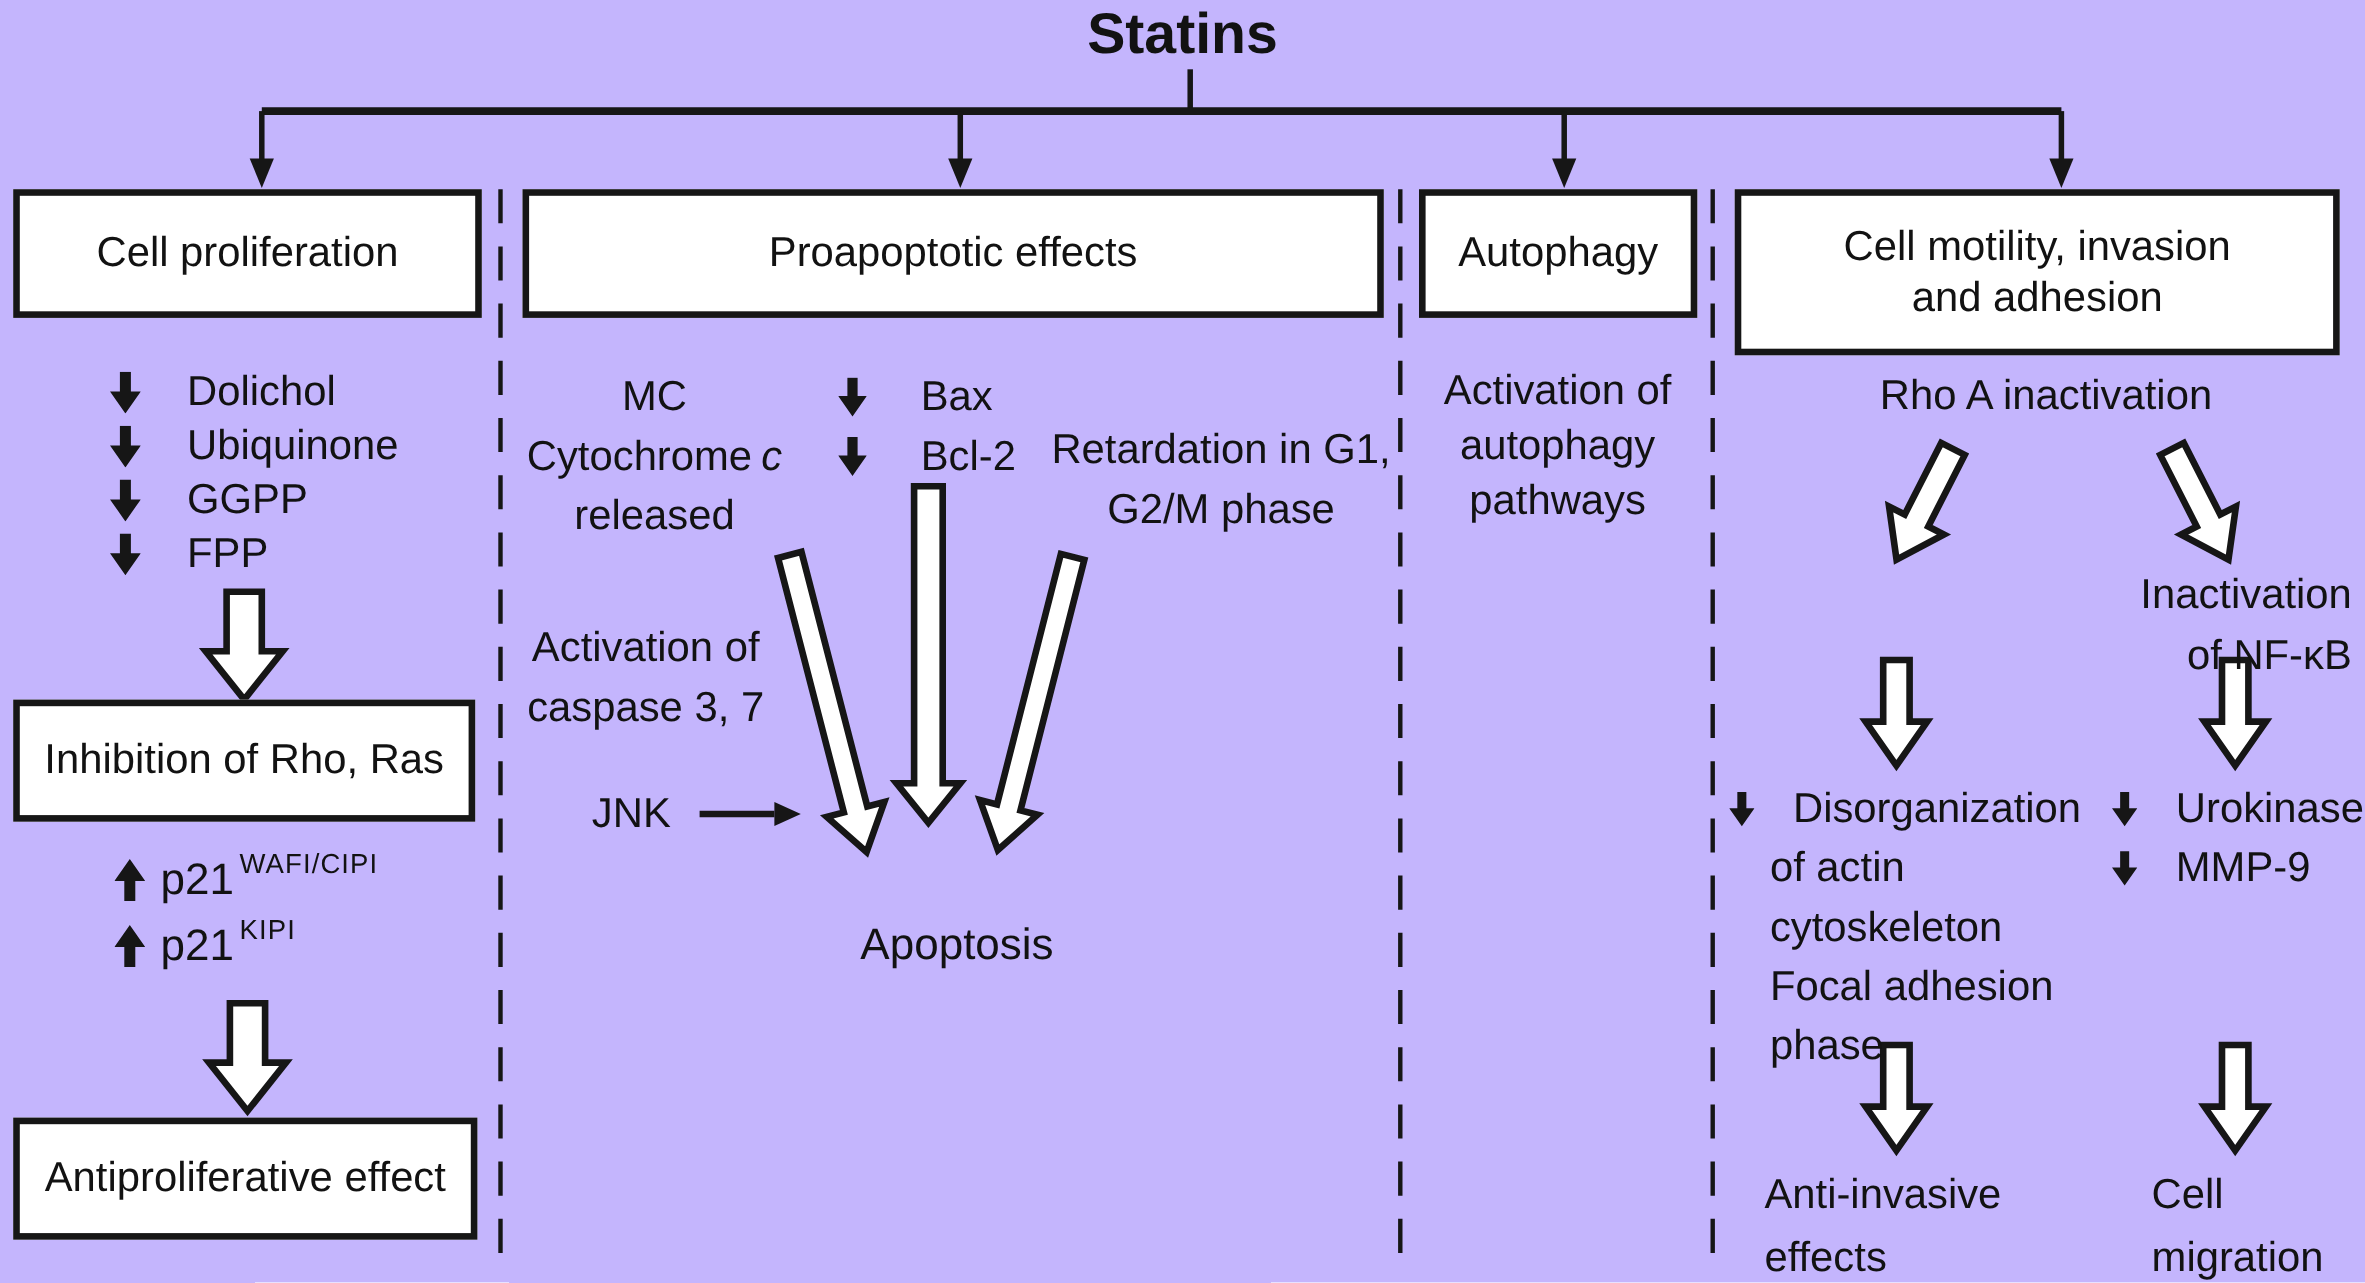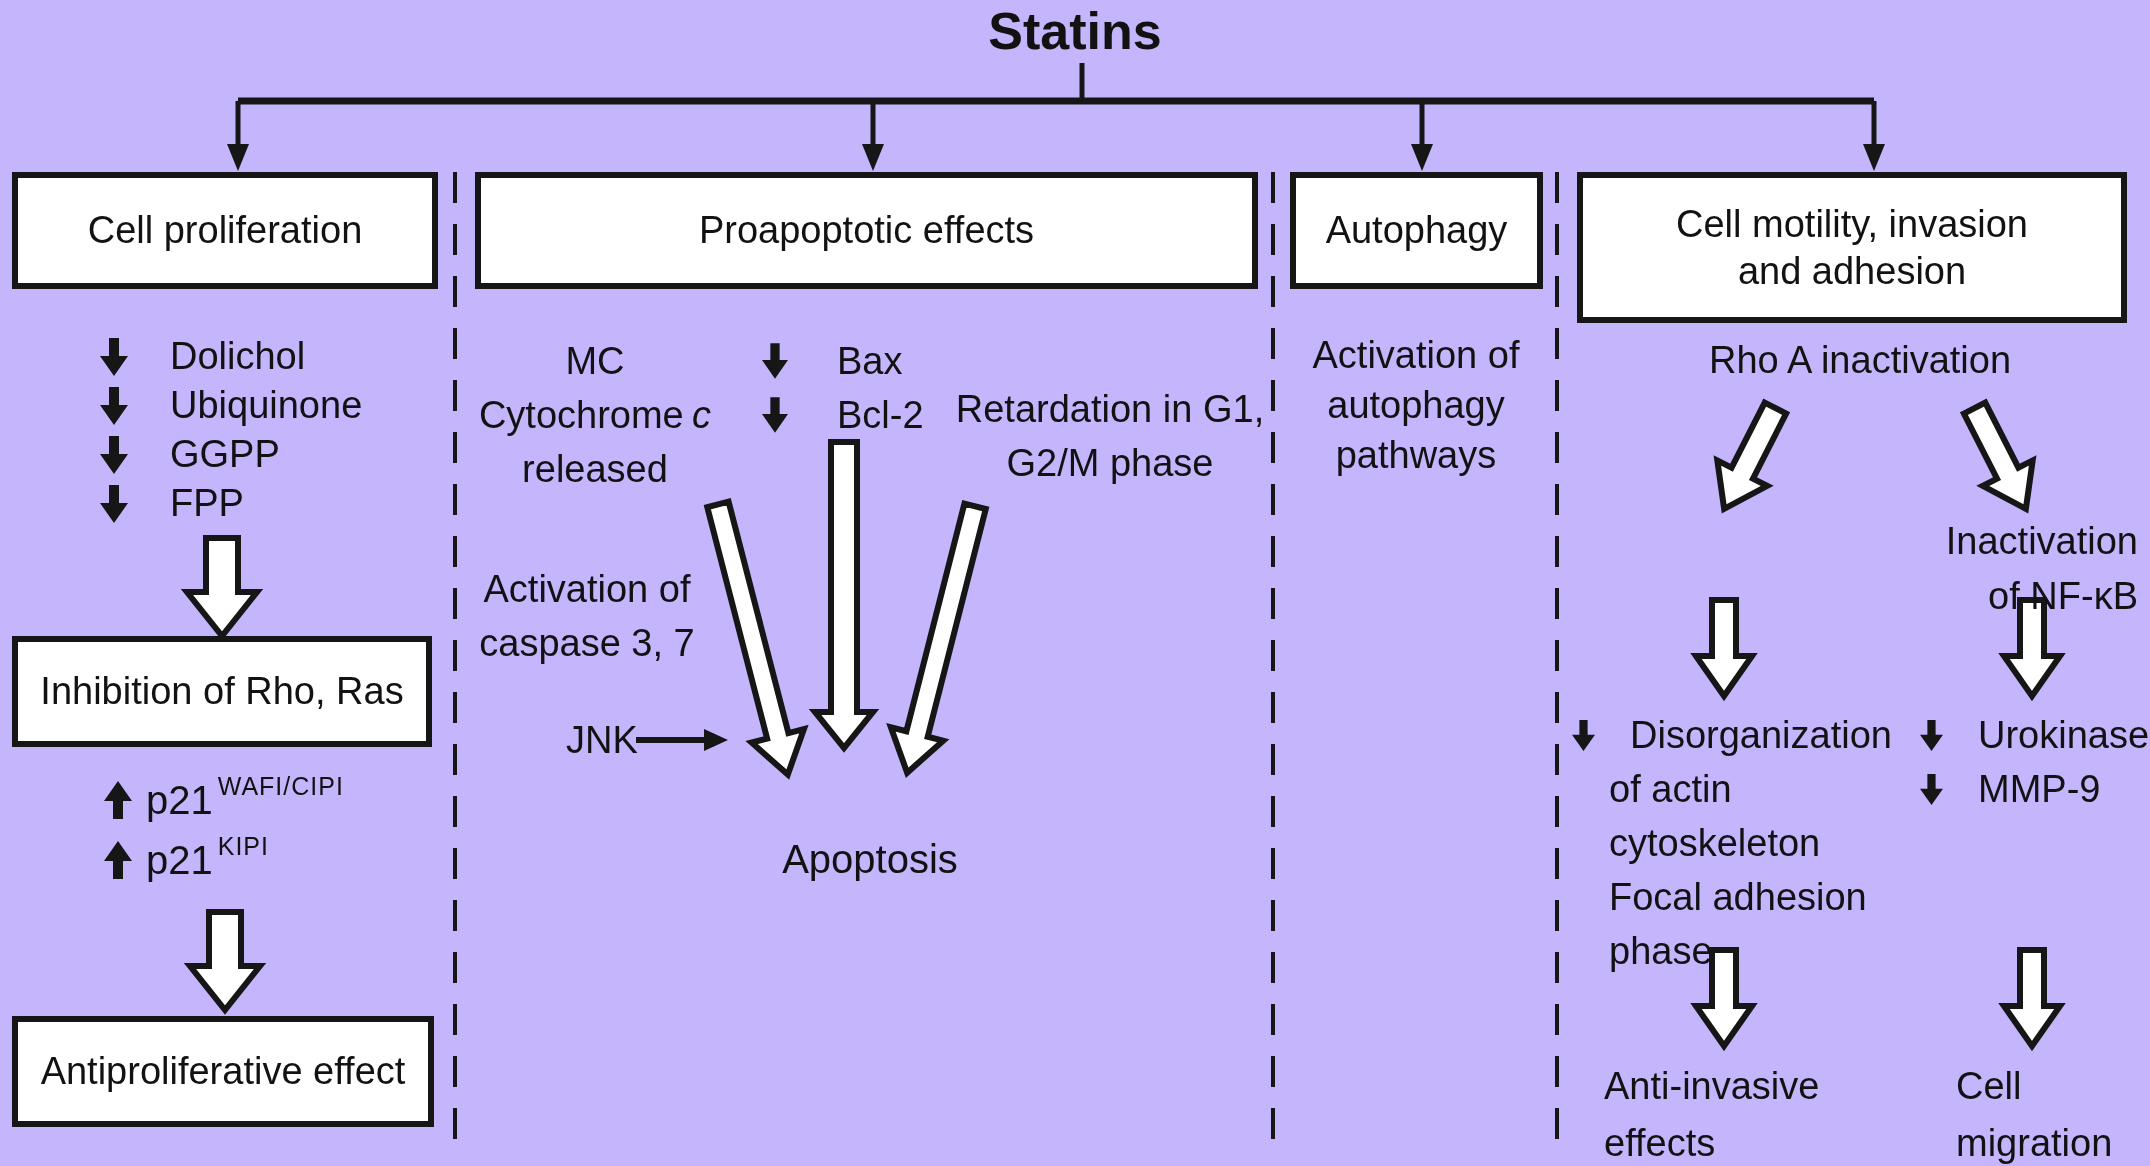--- a/index.html
+++ b/index.html
@@ -170,21 +170,21 @@
   <div class="blk center" style="left:930px;top:334px;width:360px;margin-top:48px;">
     <div>Retardation in G1,</div>
     <div>G2/M phase</div>
   </div>
 
   <div class="blk center" style="left:462px;top:562px;width:250px;">
     <div>Activation of</div>
     <div>caspase 3, 7</div>
   </div>
 
-  <div class="blk" style="left:538px;top:718px;line-height:44px;margin-left:28px;">JNK</div>
+  <div class="blk" style="left:538px;top:718px;line-height:44px;">JNK</div>
 
   <div class="blk center" style="left:775px;top:834px;width:190px;font-size:40px;line-height:50px;">Apoptosis</div>
 
   <div class="blk center" style="left:1292px;top:330px;width:248px;line-height:50px;">
     <div>Activation of</div>
     <div>autophagy</div>
     <div>pathways</div>
   </div>
 
   <div class="blk center" style="left:1688px;top:336px;width:344px;line-height:48px;">Rho A inactivation</div>

